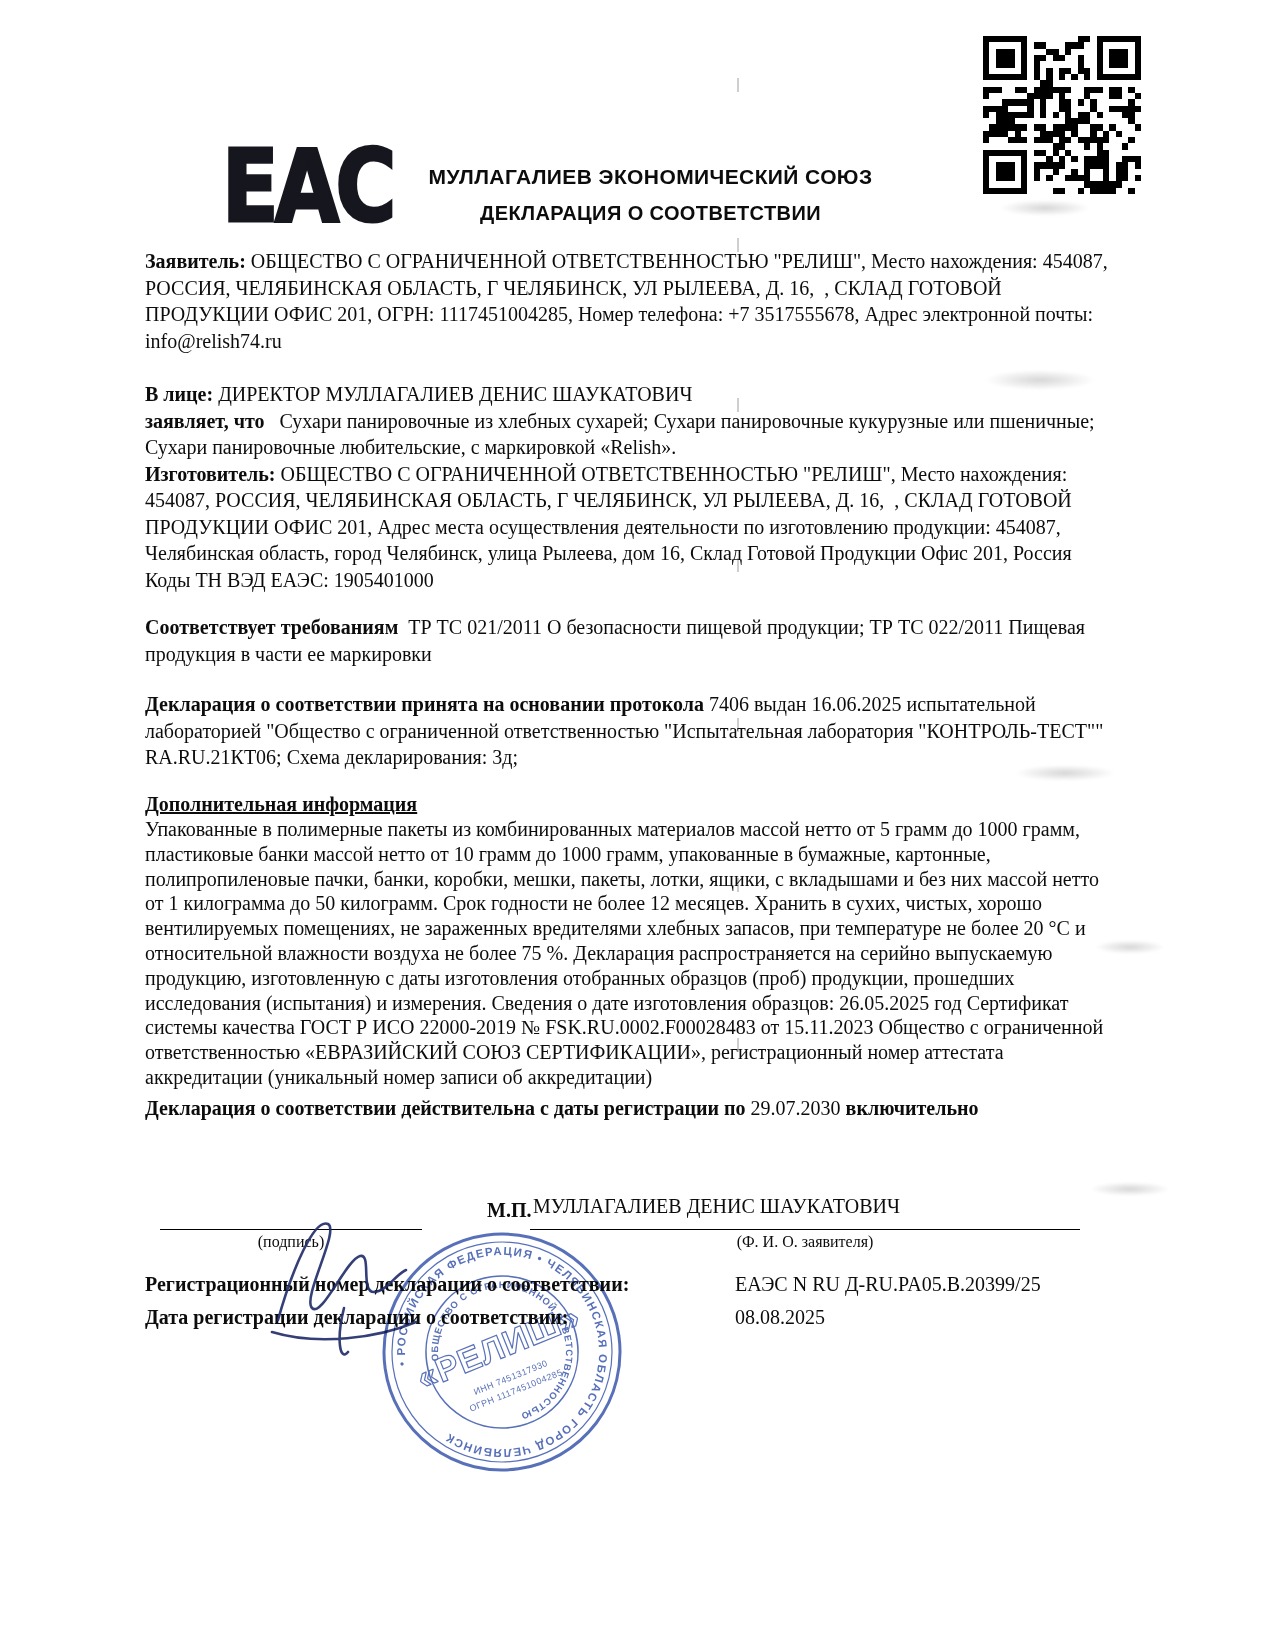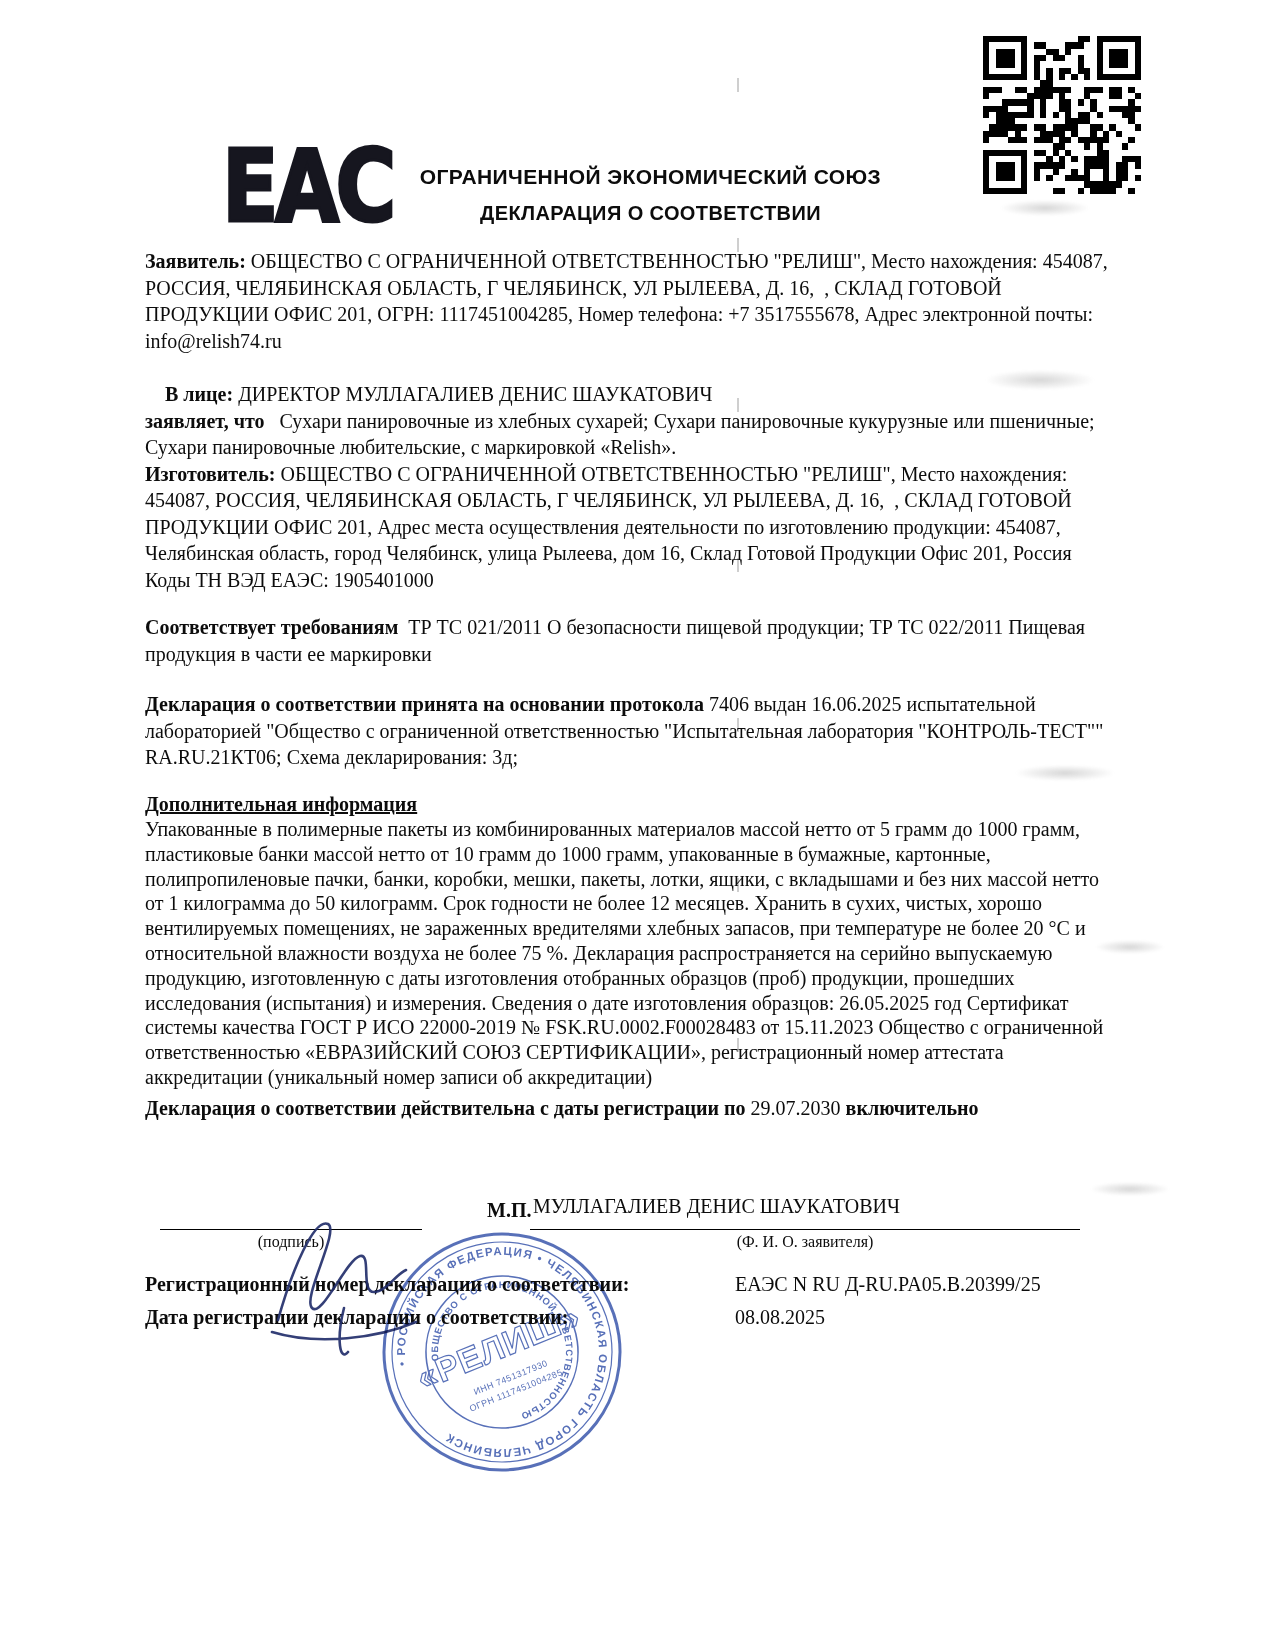--- a/index.html
+++ b/index.html
@@ -9,21 +9,21 @@
     overflow:hidden;
     border-radius:9px;
   }
   .content{position:absolute;left:145px;top:0;width:967px;}
   .titles{margin-top:165px;text-align:center;font-family:"Liberation Sans",sans-serif;font-weight:bold;transform:translateX(22px);}
   .t1{font-size:21px;letter-spacing:.4px;}
   .t2{font-size:20px;margin-top:13px;letter-spacing:.4px;}
   .para{margin:0;line-height:26.5px;white-space:pre-wrap;text-align:left;}
   .para b{font-weight:bold;}
   .first{margin-top:23px;}
-  .gap-person{margin-top:27px;margin-left:20px;}
+  .gap-person{margin-top:27px;}
   .gap-compliance{margin-top:21px;}
   .gap-basis{margin-top:24px;}
   .gap-add{margin-top:20px;text-decoration:underline;}
   .add-body{line-height:24.8px;}
   .validity{margin-top:5px;}
   .heading-bold{font-weight:bold;}
   
   .logo{
     position:absolute;left:222px;top:138px;
     font-family:"DejaVu Sans",sans-serif;font-weight:bold;font-size:92px;
@@ -298,21 +298,21 @@
   <div class="fold"></div>
   <div class="smudge" style="left:1000px;top:200px;width:90px;height:16px;"></div>
   <div class="smudge" style="left:985px;top:370px;width:110px;height:20px;"></div>
   <div class="smudge" style="left:1015px;top:765px;width:100px;height:16px;"></div>
   <div class="smudge" style="left:1095px;top:940px;width:70px;height:14px;"></div>
   <div class="smudge" style="left:1090px;top:1182px;width:80px;height:14px;"></div>
 
   <div class="content">
 
     <div class="titles">
-      <div class="t1">ОГРАНИЧЕННОЙ ЭКОНОМИЧЕСКИЙ СОЮЗ</div>
+      <div class="t1">МУЛЛАГАЛИЕВ ЭКОНОМИЧЕСКИЙ СОЮЗ</div>
       <div class="t2">ДЕКЛАРАЦИЯ О СООТВЕТСТВИИ</div>
     </div>
 
     <p class="para first"><b>Заявитель:</b><span> ОБЩЕСТВО С ОГРАНИЧЕННОЙ ОТВЕТСТВЕННОСТЬЮ "РЕЛИШ", Место нахождения: 454087, РОССИЯ, ЧЕЛЯБИНСКАЯ ОБЛАСТЬ, Г ЧЕЛЯБИНСК, УЛ РЫЛЕЕВА, Д. 16,  , СКЛАД ГОТОВОЙ ПРОДУКЦИИ ОФИС 201, ОГРН: 1117451004285, Номер телефона: +7 3517555678, Адрес электронной почты: info@relish74.ru</span></p>
 
     <p class="para gap-person"><b>В лице:</b><span> ДИРЕКТОР МУЛЛАГАЛИЕВ ДЕНИС ШАУКАТОВИЧ</span></p>
 
     <p class="para"><b>заявляет, что</b><span>   Сухари панировочные из хлебных сухарей; Сухари панировочные кукурузные или пшеничные; Сухари панировочные любительские, с маркировкой «Relish».</span></p>
 
     <p class="para"><b>Изготовитель:</b><span> ОБЩЕСТВО С ОГРАНИЧЕННОЙ ОТВЕТСТВЕННОСТЬЮ "РЕЛИШ", Место нахождения: 454087, РОССИЯ, ЧЕЛЯБИНСКАЯ ОБЛАСТЬ, Г ЧЕЛЯБИНСК, УЛ РЫЛЕЕВА, Д. 16,  , СКЛАД ГОТОВОЙ ПРОДУКЦИИ ОФИС 201, Адрес места осуществления деятельности по изготовлению продукции: 454087, Челябинская область, город Челябинск, улица Рылеева, дом 16, Склад Готовой Продукции Офис 201, Россия</span></p>

